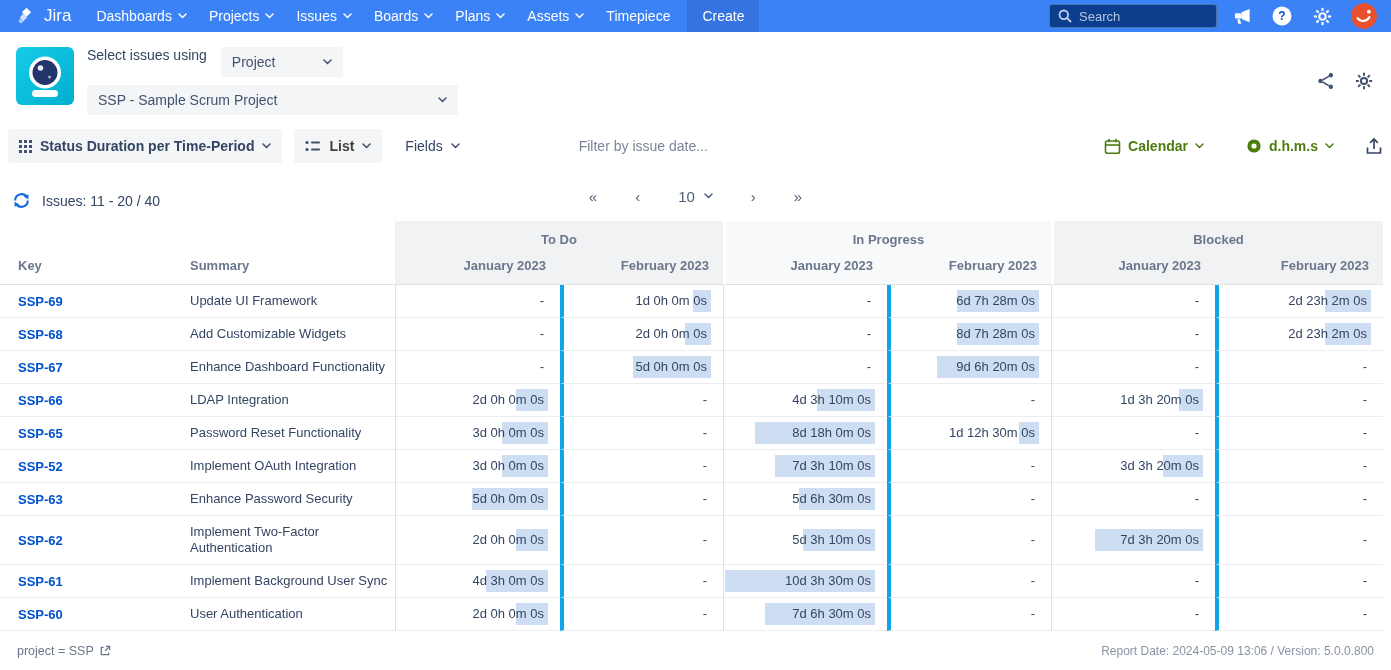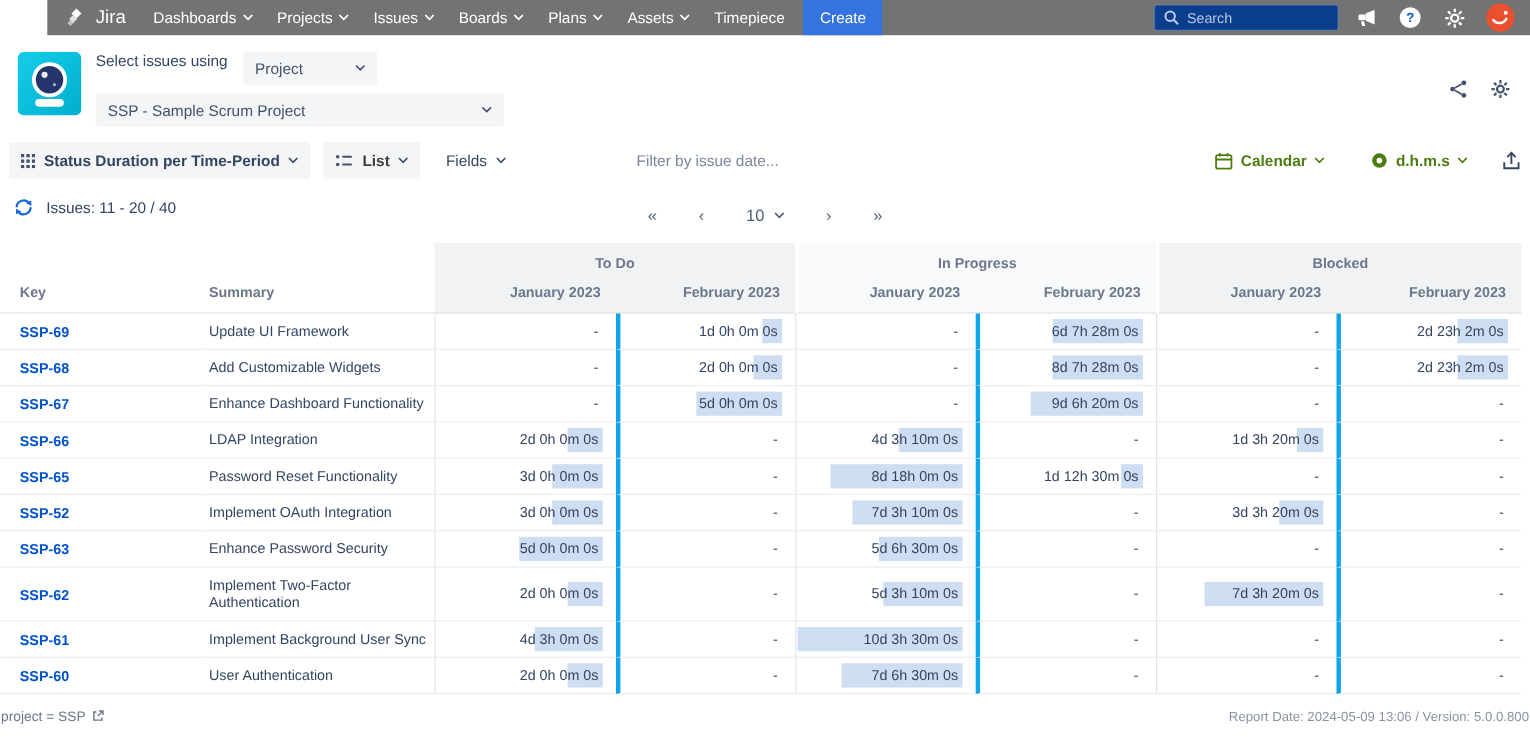--- a/index.html
+++ b/index.html
@@ -3,22 +3,22 @@
 <meta charset="utf-8">
 <title>Status Duration per Time-Period</title>
 <style>
   * { box-sizing: border-box; margin: 0; padding: 0; }
   html, body { width: 1391px; height: 670px; overflow: hidden; background: #fff;
     font-family: "Liberation Sans", "DejaVu Sans", sans-serif; color: #344563; }
   button { font-family: inherit; cursor: pointer; background: none; border: none; color: inherit; }
   input { font-family: inherit; }
 
   
-  .topnav { height: 32px; background: #737373; display: flex; align-items: center;
-    padding: 0 14px 0 16px; color: #fff; margin-left: 43px; }
+  .topnav { height: 32px; background: #3b82f6; display: flex; align-items: center;
+    padding: 0 14px 0 16px; color: #fff; }
   .brand { display: flex; align-items: center; gap: 7px; font-size: 17px; font-weight: 500; margin-right: 14px; }
   .nav-menus { display: flex; align-items: center; }
   .nav-item { color: #fff; font-size: 14px; font-weight: 500; display: inline-flex; align-items: center;
     gap: 6px; padding: 0 11px; height: 32px; white-space: nowrap; }
   .create-btn { height: 32px; padding: 0 15px; background: #3573E1; color: #fff; font-size: 14px;
     font-weight: 500; margin-left: 6px; }
   .nav-right { margin-left: auto; display: flex; align-items: center; gap: 10px; }
   .search-box { width: 168px; height: 24px; background: #0B3E8C; border: 1px solid rgba(255,255,255,.28);
     border-radius: 3px; display: flex; align-items: center; gap: 7px; padding: 0 8px; }
   .search-box input { background: transparent; border: none; outline: none; color: #fff;
@@ -46,21 +46,21 @@
   .dd.statuses { background: #fff; border: 1px solid #4C9AFF; }
   .dd.plain { background: transparent; }
   .warn-icon { margin-left: 4px; display: inline-flex; }
   .filter-input { border: none; outline: none; font-size: 14px; color: #505F79; margin-left: 96px; width: 200px; background: transparent; }
   .filter-input::placeholder { color: #7A869A; }
   .toolbar-right { margin-left: auto; display: flex; align-items: center; gap: 20px; }
   .toolbar-right .dd { color: #4d7c0f; font-weight: 600; gap: 7px; }
 
   
   .pagerow { position: relative; margin-top: 16px; height: 34px; }
-  .issues { position: absolute; left: 12px; top: 0; display: flex; gap: 11px; align-items: center;
+  .issues { position: absolute; left: 12px; top: 12px; display: flex; gap: 11px; align-items: center;
     font-size: 14px; color: #344563; }
   .pager { display: flex; justify-content: center; align-items: center; gap: 30px; height: 100%;
     color: #505F79; font-size: 15px; }
   .pager button { color: #505F79; font-size: 15px; padding: 2px 4px; }
   .pagesize { display: inline-flex; align-items: center; gap: 9px; font-size: 14px; color: #344563; }
 
   
   table.report { border-collapse: separate; border-spacing: 0; table-layout: fixed; width: 1383px;
     margin-top: 8px; font-size: 13px; color: #344563; }
   th { font-weight: 600; color: #6B778C; font-size: 13px; }
@@ -76,21 +76,21 @@
   .td-key { padding: 8px 8px 8px 18px; }
   .td-key a { color: #0052CC; text-decoration: none; font-weight: 600; }
   .td-summary { padding: 8px 4px 8px 5px; line-height: 16px; }
   .td-dur { text-align: right; padding: 5px 12px; border-left: 4px solid #0ea5e9; }
   .td-dur.gs { border-left: 1px solid #DFE1E6; }
   .val { position: relative; display: inline-block; padding: 3px 4px 3px 6px; line-height: 16px; }
   .val .bar { position: absolute; right: 0; top: 0; bottom: 0; background: var(--hl, #CDDEF2); }
   .val .txt { position: relative; z-index: 1; }
 
   
-  .footer { display: flex; justify-content: space-between; align-items: center; padding: 0 1px;
+  .footer { display: flex; justify-content: space-between; align-items: center; padding: 0 17px;
     margin-top: 13px; font-size: 12.5px; }
   .footer-left { color: #6B778C; display: inline-flex; align-items: center; gap: 5px; }
   .footer-right { color: #8993A4; font-size: 12px; }
 </style>
 </head>
 <body>
 
 <nav class="topnav">
   <button class="brand">
     <svg width="21" height="21" viewBox="0 0 24 24" fill="#fff">

